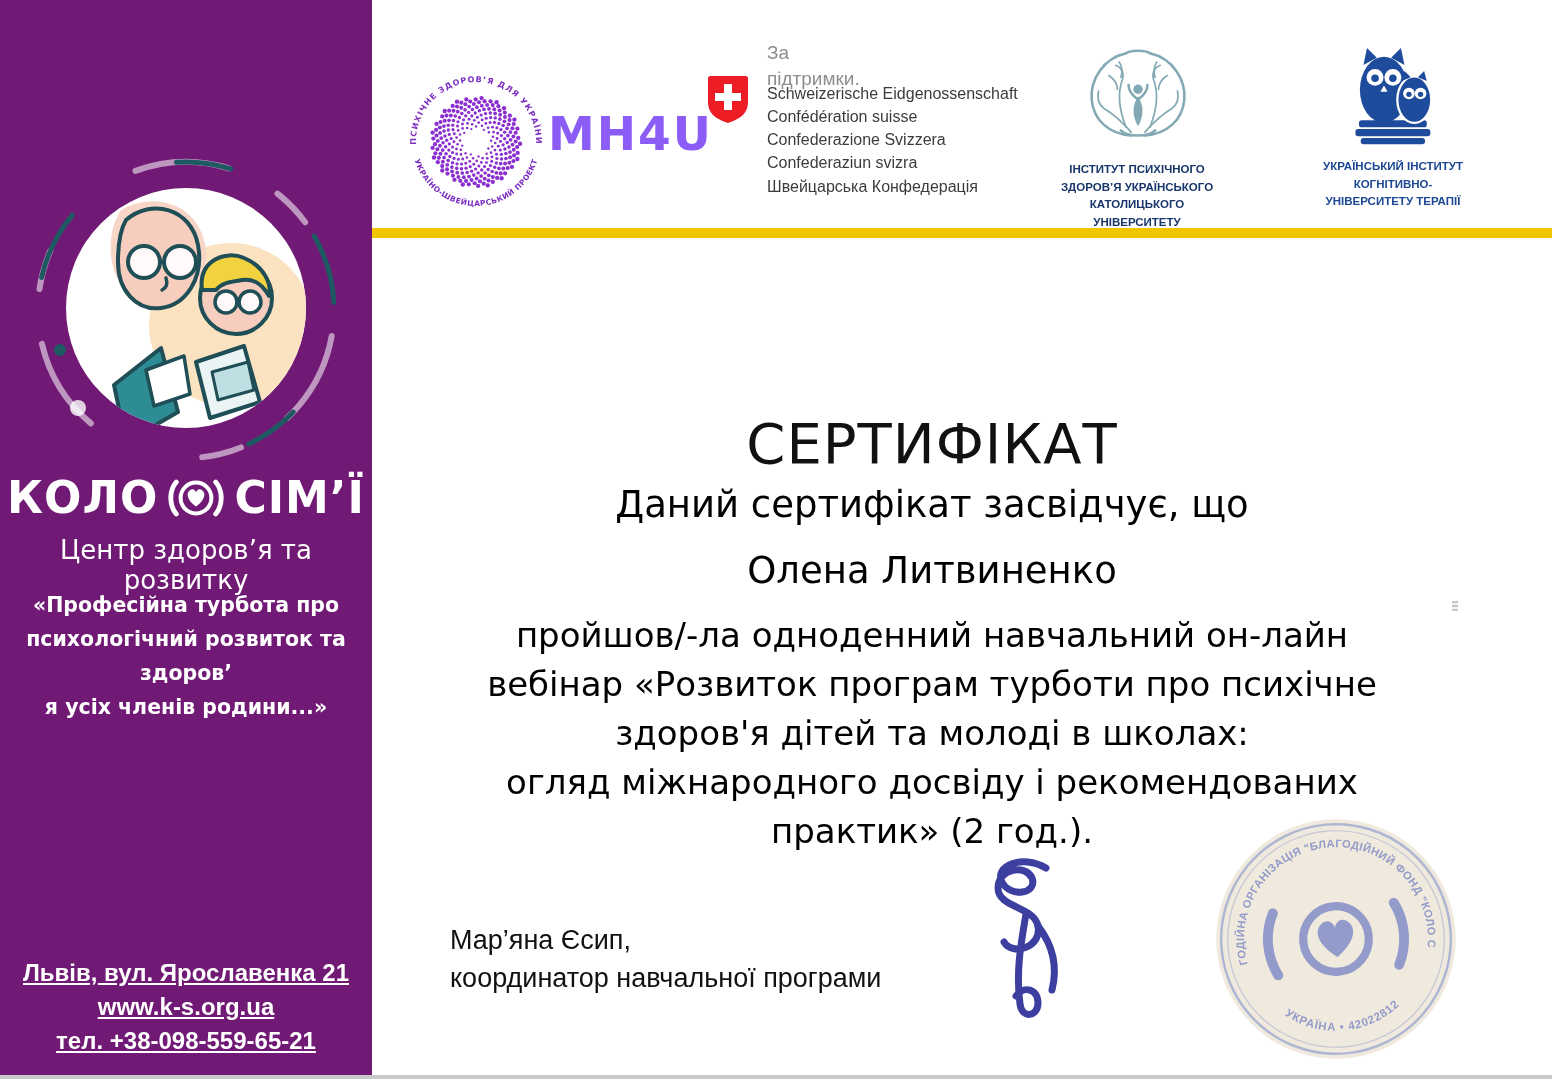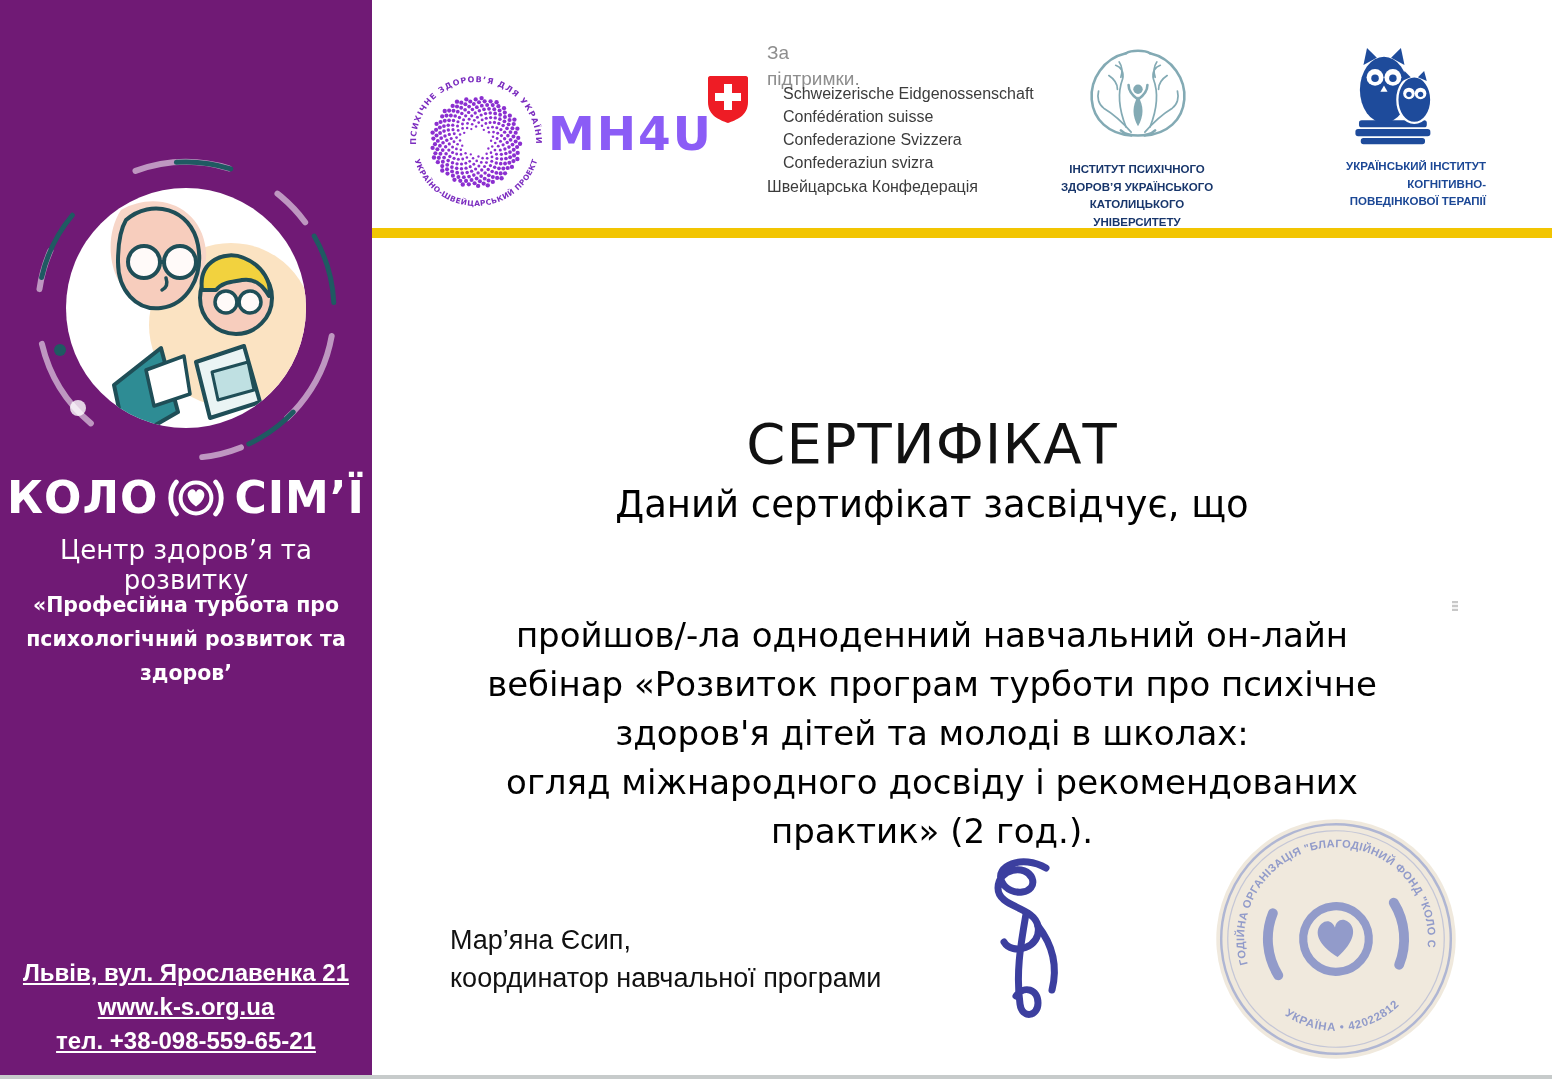--- a/index.html
+++ b/index.html
@@ -20,28 +20,28 @@
               font-size:24px;font-weight:600;line-height:34px;font-family:"Liberation Sans",sans-serif;text-decoration:underline;}
 
   
   .mh4u-logo{position:absolute;left:398px;top:60px;width:156px;height:168px;}
   .mh4u-word{position:absolute;left:548px;top:106px;font-size:47px;font-weight:700;color:#8b5cf6;
              letter-spacing:2px;font-family:"DejaVu Sans",sans-serif;}
   .swiss-shield{position:absolute;left:708px;top:76px;width:40px;height:47px;}
   .swiss-support{position:absolute;left:767px;top:40px;color:#8E8E8E;font-size:19px;line-height:26px;
                  font-family:"Liberation Sans",sans-serif;}
   .swiss-names{position:absolute;left:767px;top:82px;color:#3C3C3C;font-size:16px;line-height:23px;
-               font-family:"Liberation Sans",sans-serif;margin-left:16px;}
+               font-family:"Liberation Sans",sans-serif;}
   .swiss-ua{position:absolute;left:767px;top:178px;color:#3C3C3C;font-size:16px;
             font-family:"Liberation Sans",sans-serif;}
   .ipz-logo{position:absolute;left:1078px;top:36px;width:120px;height:122px;}
   .ipz-text{position:absolute;left:1038px;top:161px;width:198px;text-align:center;color:#18366B;
             font-size:11.5px;font-weight:700;line-height:17.5px;font-family:"Liberation Sans",sans-serif;}
   .owl-logo{position:absolute;left:1334px;top:40px;width:116px;height:114px;}
-  .owl-text{position:absolute;left:1300px;top:158px;width:186px;text-align:right;color:#1B4795;
+  .owl-text{position:absolute;left:1300px;top:158px;width:186px;text-align:center;color:#1B4795;
             font-size:11.5px;font-weight:700;line-height:17.5px;font-family:"Liberation Sans",sans-serif;}
   .yellow-bar{position:absolute;left:372px;top:228px;width:1180px;height:10px;background:#F2C502;}
   .cert-title{position:absolute;left:372px;width:1120px;top:366px;text-align:center;
               font-size:56px;font-weight:500;letter-spacing:1px;color:#111;margin-top:45px;}
   .cert-intro{position:absolute;left:372px;width:1120px;top:483px;text-align:center;font-size:37px;}
   .cert-recipient{position:absolute;left:372px;width:1120px;top:549px;text-align:center;font-size:37px;}
   .cert-body{position:absolute;left:372px;width:1120px;top:611px;text-align:center;
              font-size:34px;line-height:49px;}
   .signer{position:absolute;left:450px;top:921px;text-align:left;font-size:27px;line-height:38px;
           color:#111;font-family:"Liberation Sans",sans-serif;}
@@ -103,20 +103,21 @@
         <path d="M52,54 C38,44 35,33 42,27.5 C46.5,24 51,26.5 52,31 C53,26.5 57.5,24 62,27.5 C69,33 66,44 52,54 Z" fill="#ffffff"></path>
       </svg>
       <span class="sb-logo-word">СІМ’Ї</span>
     </div>
 
     <div class="sb-tagline">Центр здоров’я та розвитку</div>
 
     <div class="sb-quote">
       <div>«Професійна турбота про</div>
       <div>психологічний розвиток та здоров’</div>
+      <div>я усіх членів родини...»</div>
     </div>
 
     <div class="sb-contact">
       <div>Львів, вул. Ярославенка 21</div>
       <div>www.k-s.org.ua</div>
       <div>тел. +38-098-559-65-21</div>
     </div>
   </div>
 
   <svg class="mh4u-logo" viewBox="0 0 156 168">
@@ -473,27 +474,28 @@
       <path d="M104,42 L101,31 L94,38 Z" fill="#1E4B9B"></path>
       <circle cx="84" cy="56" r="6.5" fill="#ffffff"></circle>
       <circle cx="97" cy="56" r="6.5" fill="#ffffff"></circle>
       <circle cx="84" cy="57" r="3" fill="#1E4B9B"></circle>
       <circle cx="97" cy="57" r="3" fill="#1E4B9B"></circle>
     </g>
   </svg>
   <div class="owl-text">
     <div>УКРАЇНСЬКИЙ ІНСТИТУТ</div>
     <div>КОГНІТИВНО-</div>
-    <div>ПОВЕДІНКОВОЇ ТЕРАПІЇ</div>
+    <div>УНІВЕРСИТЕТУ ТЕРАПІЇ</div>
   </div>
 
   <div class="yellow-bar"></div>
 
   <div class="cert-title">СЕРТИФІКАТ</div>
   <div class="cert-intro">Даний сертифікат засвідчує, що</div>
+  <div class="cert-recipient">Олена Литвиненко</div>
   <div class="cert-body">
     <div>пройшов/-ла одноденний навчальний он-лайн</div>
     <div>вебінар «Розвиток програм турботи про психічне</div>
     <div>здоров'я дітей та молоді в школах:</div>
     <div>огляд міжнародного досвіду і рекомендованих</div>
     <div>практик» (2 год.).</div>
   </div>
 
   <div class="signer">
     <div>Мар’яна Єсип,</div>

